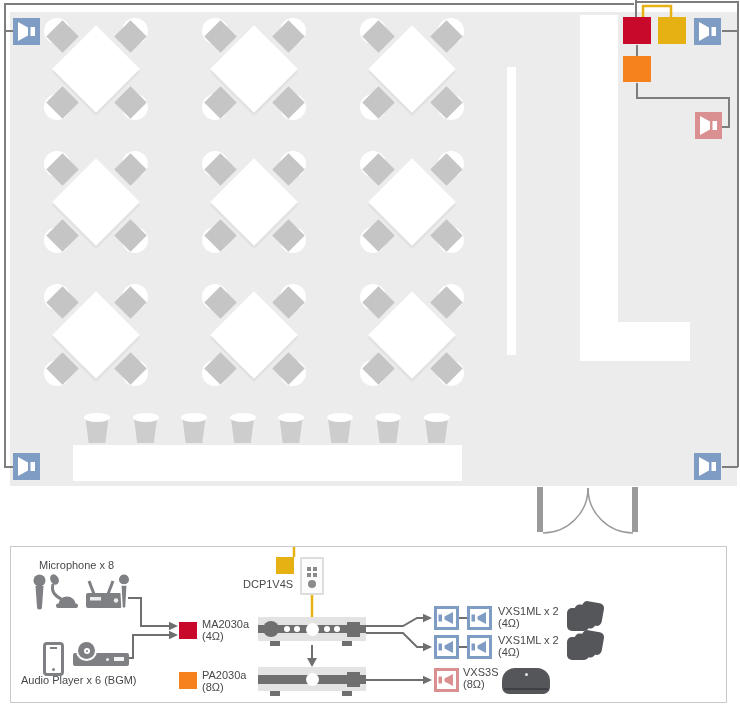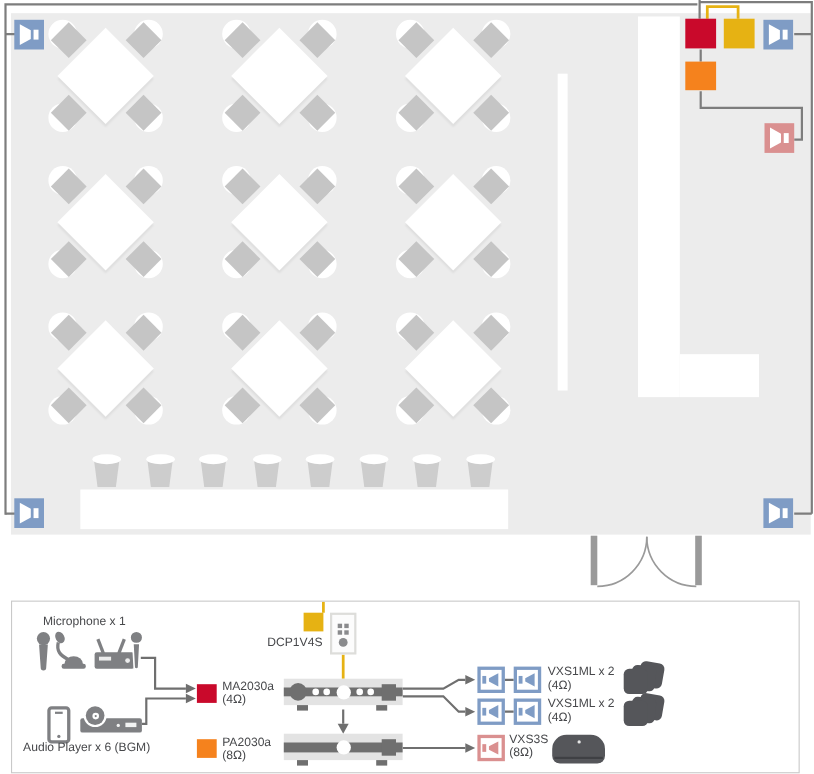--- a/index.html
+++ b/index.html
@@ -287,21 +287,21 @@
 
       <path d="M301,98 V111" fill="none" stroke="#6f6f6f" stroke-width="2"></path>
       <polygon points="296,111 306,111 301,120" fill="#6f6f6f"></polygon>
 
       <path d="M355,133 H412" fill="none" stroke="#6f6f6f" stroke-width="2"></path>
       <polygon points="412,128.7 421,133 412,137.3" fill="#6f6f6f"></polygon>
 
       <path d="M447,71 H457 M447,100 H457" fill="none" stroke="#6f6f6f" stroke-width="2"></path>
     </svg>
 
-    <div class="lbl" style="left:28px;top:12px;">Microphone x 1</div>
+    <div class="lbl" style="left:28px;top:12px;">Microphone x 8</div>
     <svg class="mic-svg" width="100" height="40" viewBox="0 0 100 40">
       <g fill="currentColor">
         <circle cx="8.5" cy="7.5" r="6"></circle>
         <path d="M4.5,13 h8 l-1.5,21 a2.5,2.5 0 0 1 -5,0 z"></path>
       </g>
       <g fill="currentColor">
         <ellipse cx="23.5" cy="6.5" rx="4" ry="5.5" transform="rotate(-28 23.5 6.5)"></ellipse>
         <path d="M22,11 C20,19 24,23 31,26.5" stroke="currentColor" stroke-width="3" fill="none"></path>
         <path d="M27.5,31 a8.5,7.5 0 0 1 17,0 z"></path>
         <rect x="25" y="30.5" width="22" height="4.5" rx="2"></rect>

